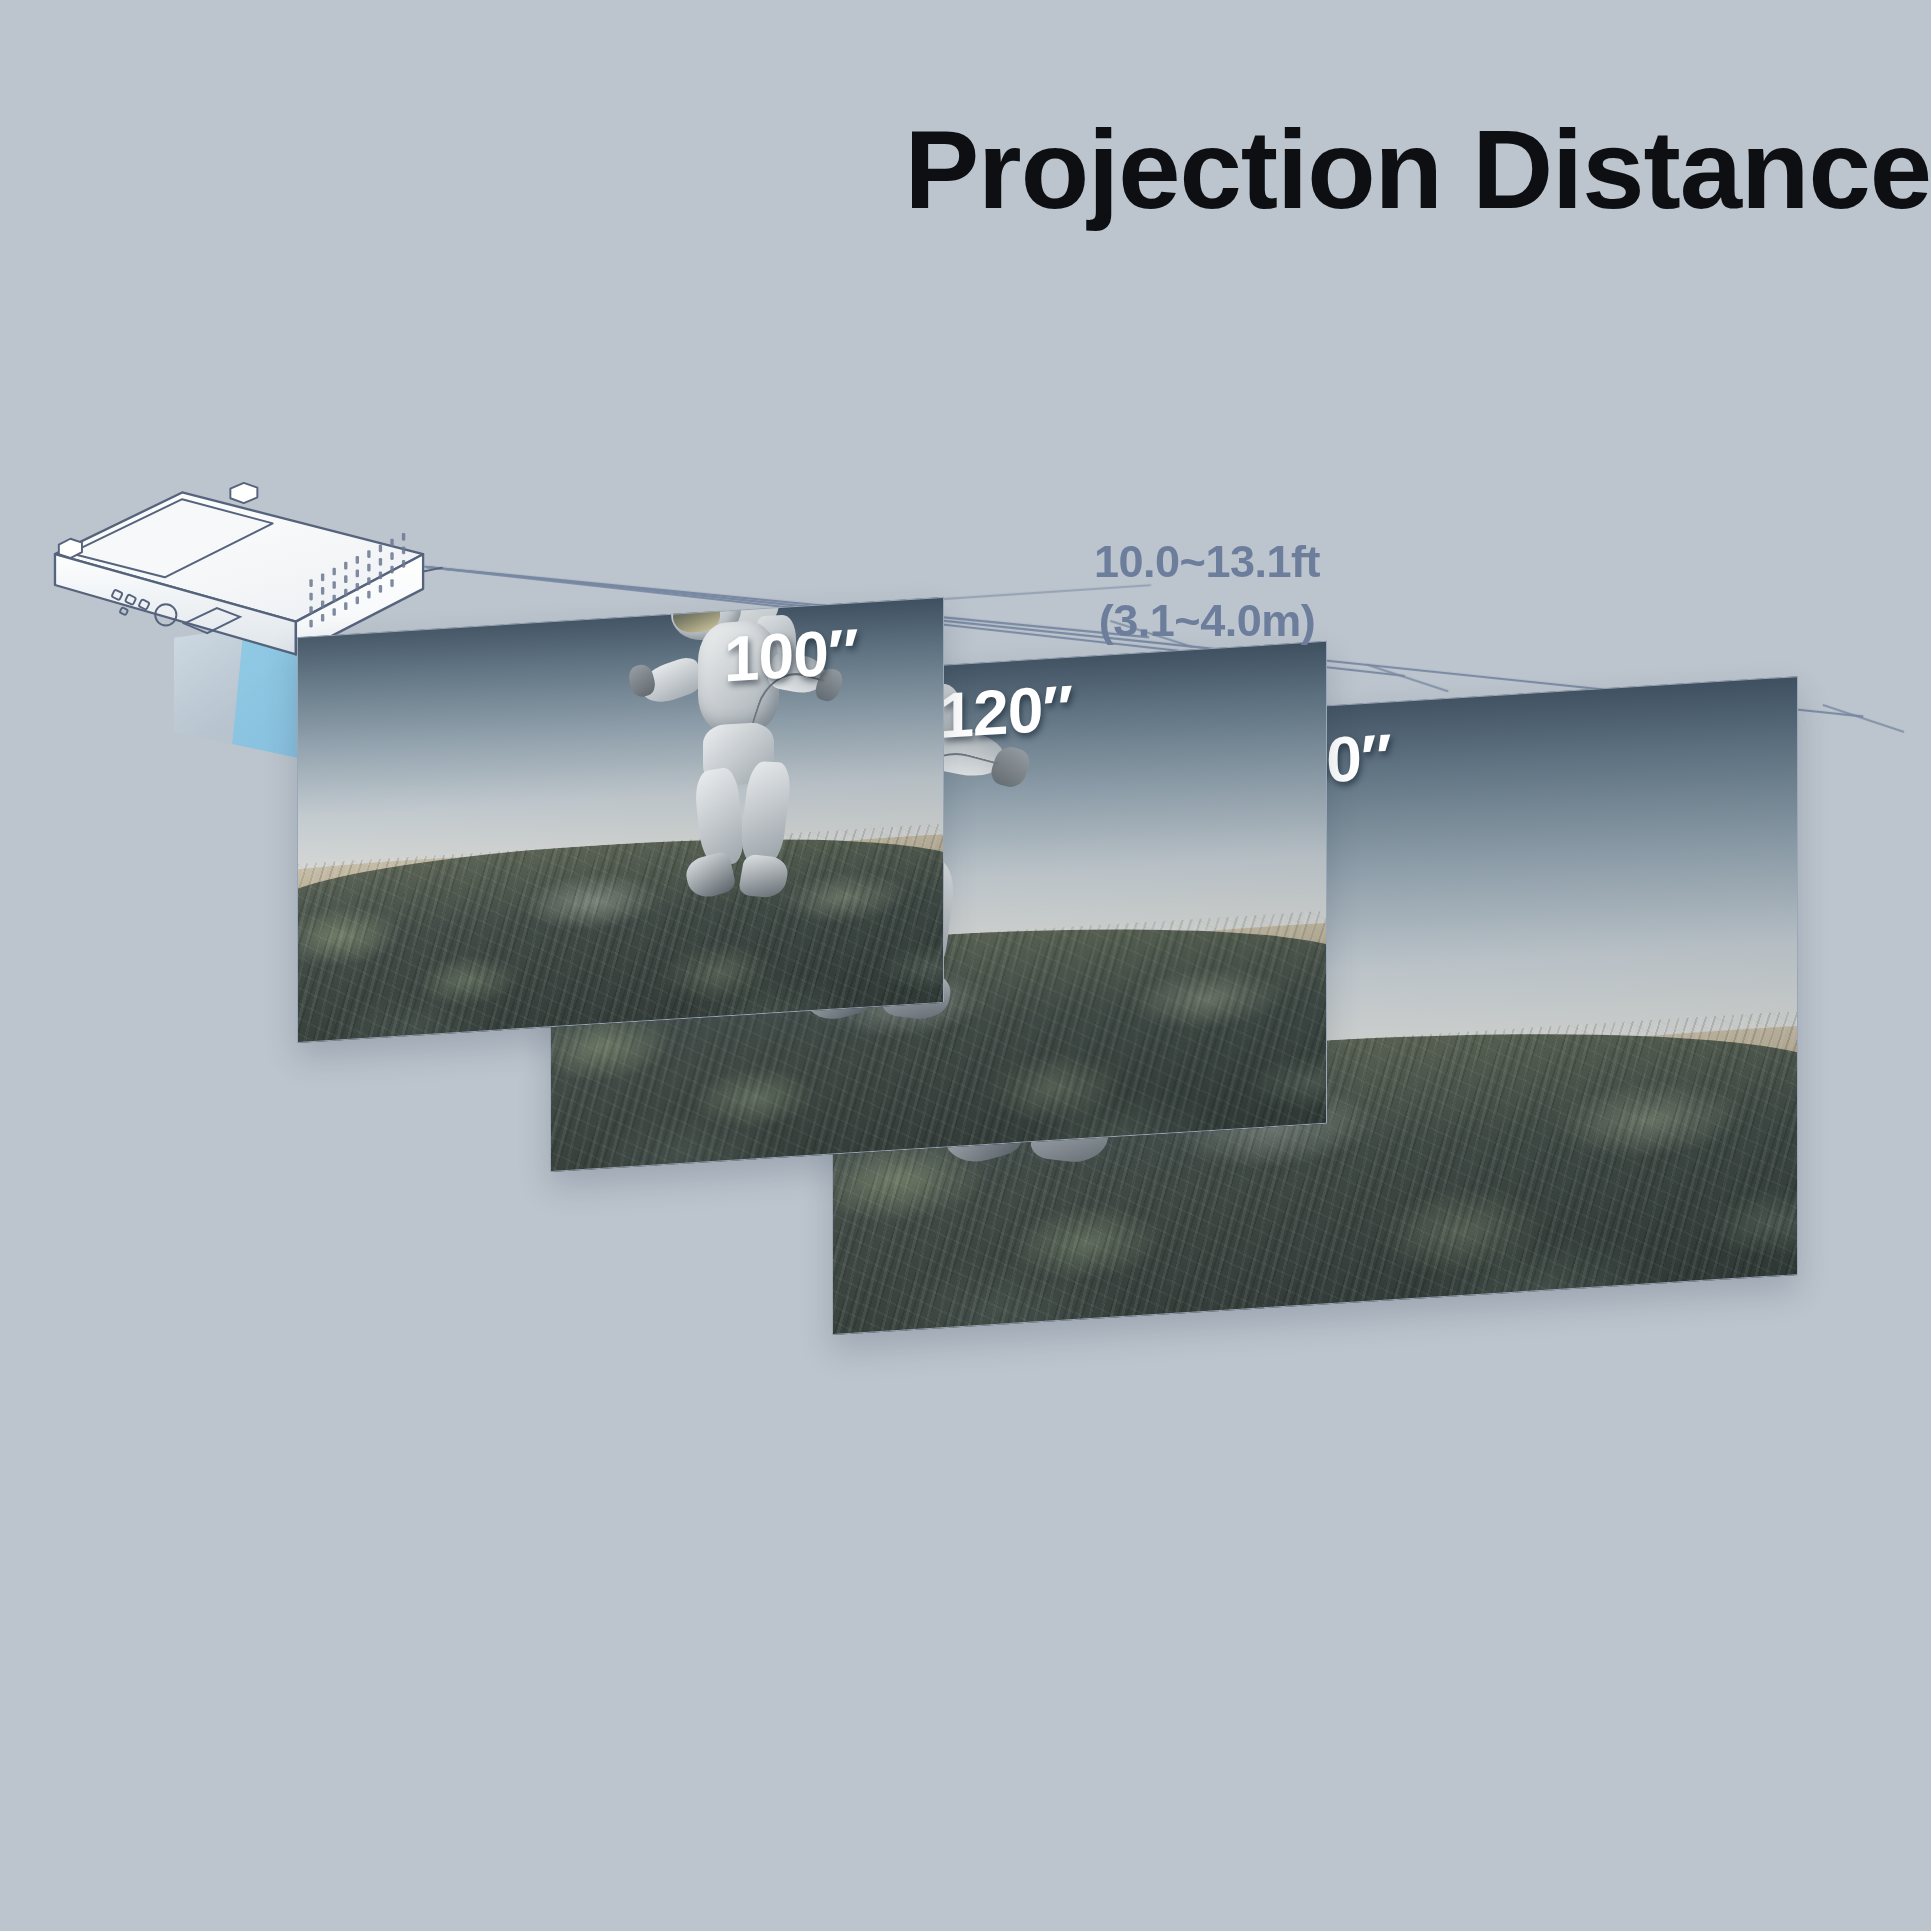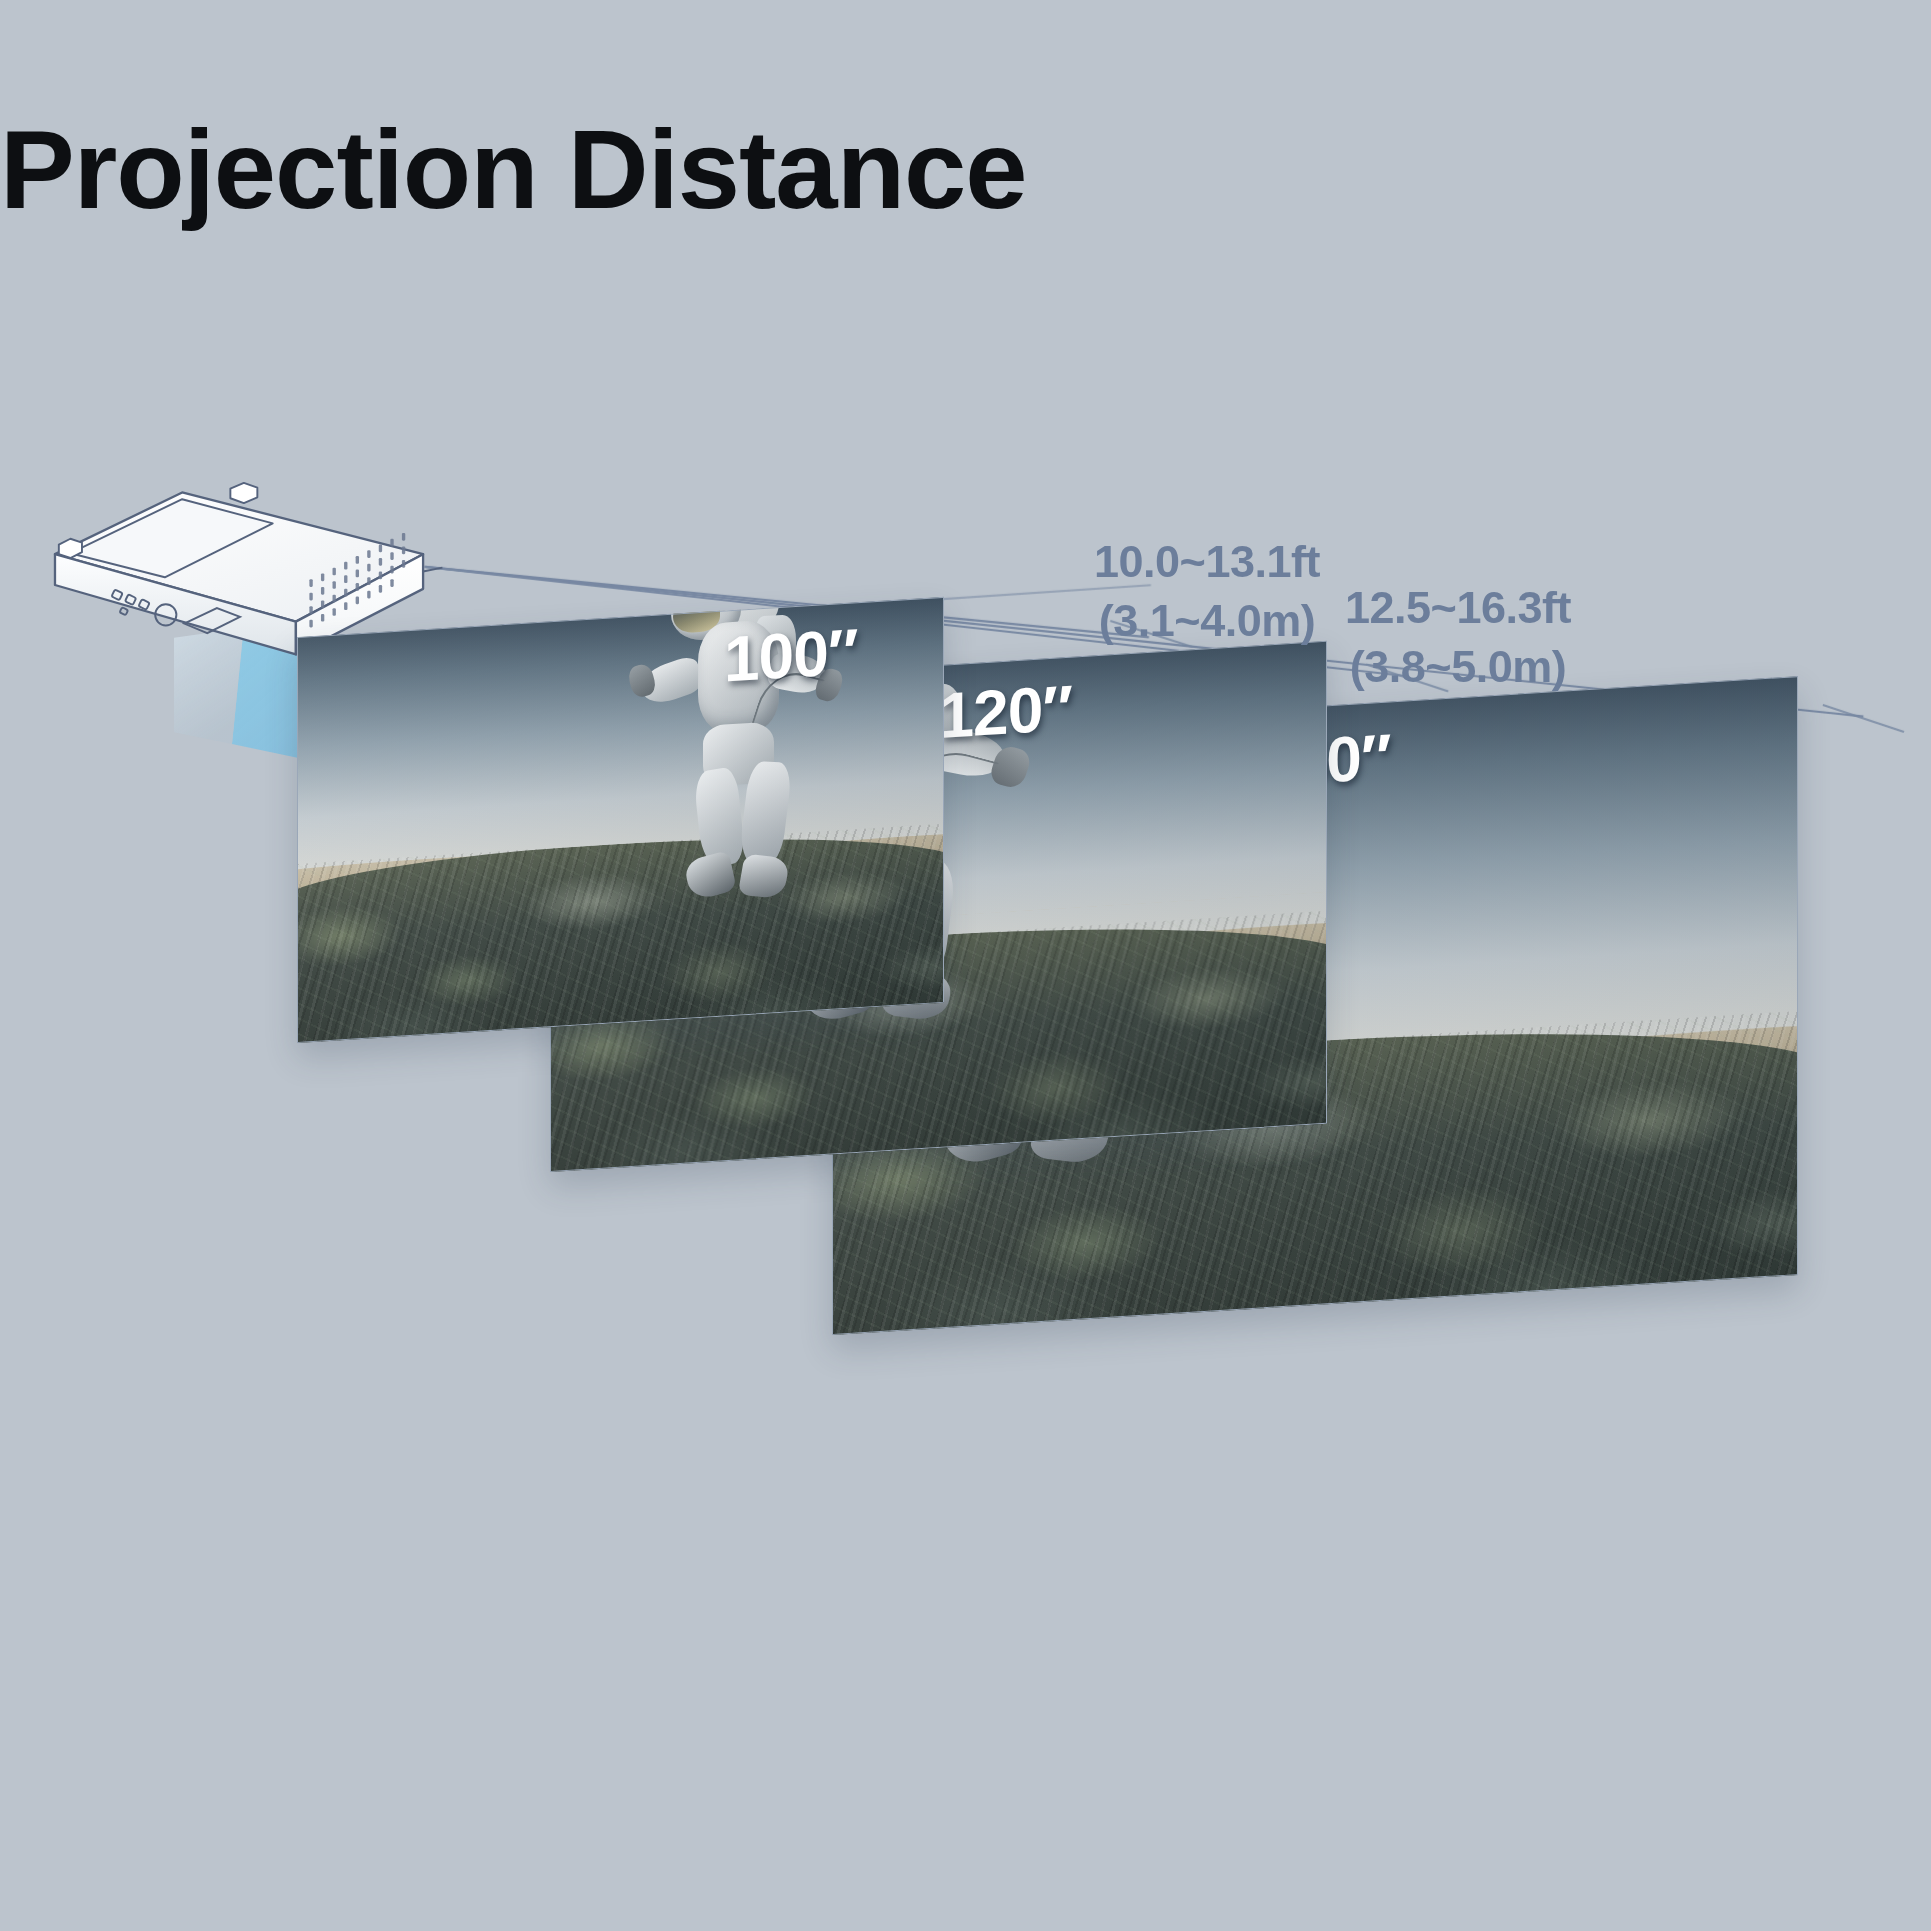--- a/index.html
+++ b/index.html
@@ -9,21 +9,21 @@
     font-family:"Liberation Sans", sans-serif;
     overflow:hidden;
     position:relative;
   }
   #stage{position:absolute;inset:0;}
 
   
   .title{
     position:absolute;
     top:108px;left:0;width:1931px;
-    text-align:left;
+    text-align:right;
     font-size:112px;
     font-weight:800;
     letter-spacing:-1px;
     color:#0d0f12;
     line-height:1.1;
     font-family:"Liberation Sans", sans-serif;
   }
 
   
   .dist{
@@ -394,19 +394,15 @@
       <div class="veil"></div>
     </div>
     <div class="frame"></div>
     <div class="sizelabel" style="left:66%;top:3%;">100″</div>
   </div>
 
   <div class="dist" id="dist1">
     <span>10.0~13.1ft</span>
     <span class="sub">(3.1~4.0m)</span>
   </div>
-  <div class="dist" id="dist2">
-    <span>12.5~16.3ft</span>
-    <span class="sub">(3.8~5.0m)</span>
-  </div>
 
 </div>
 
 
 </body></html>

